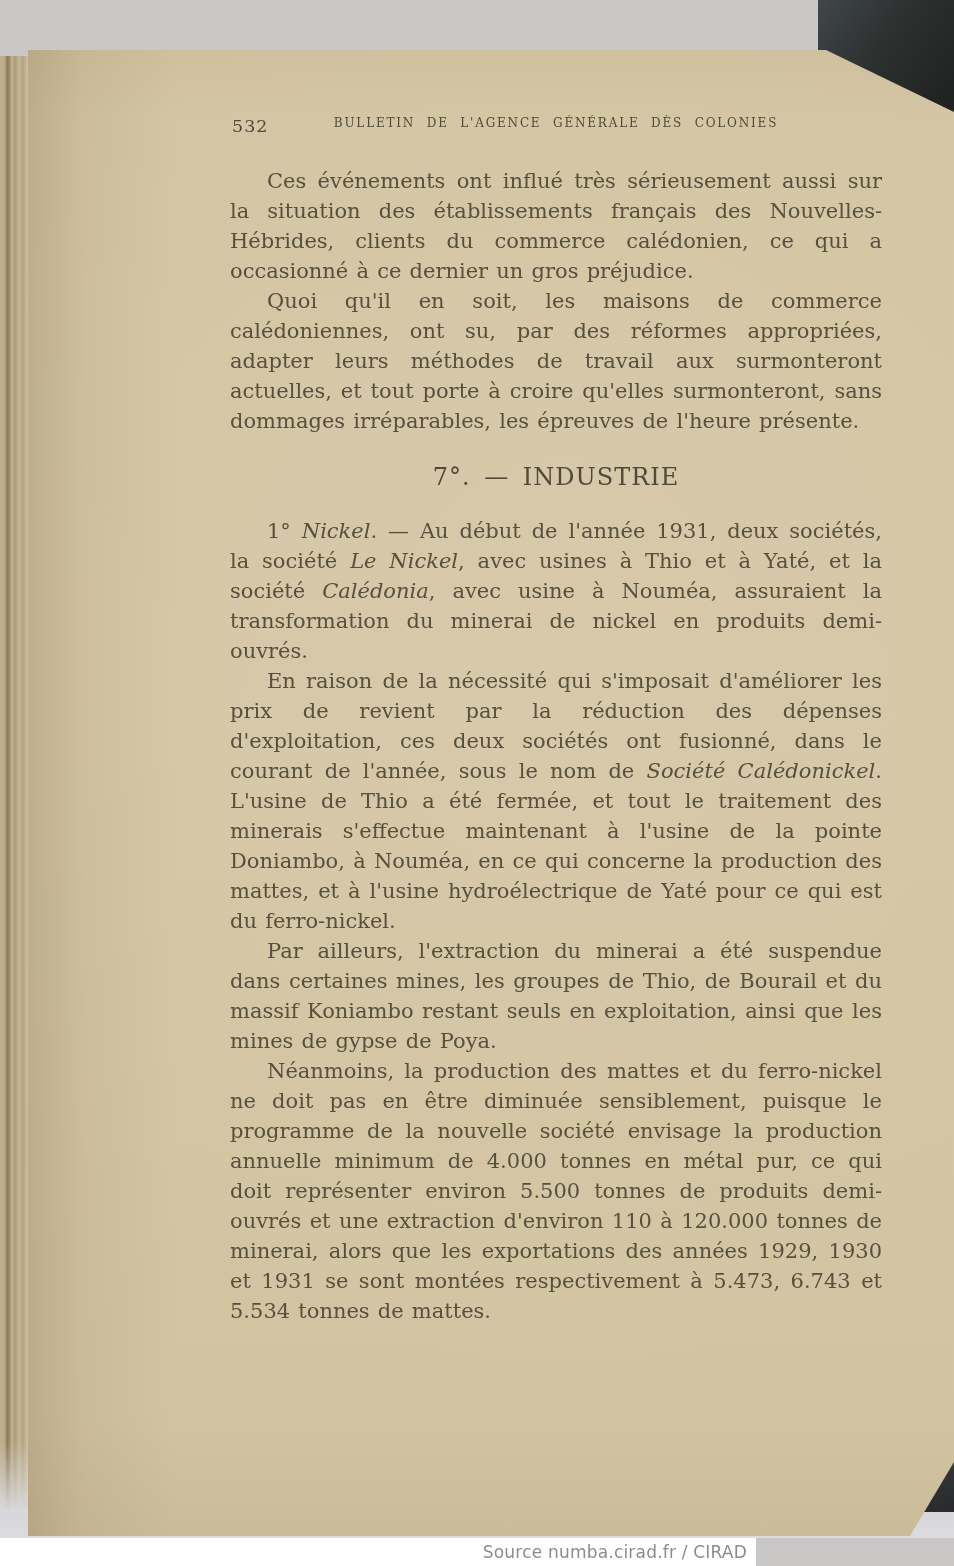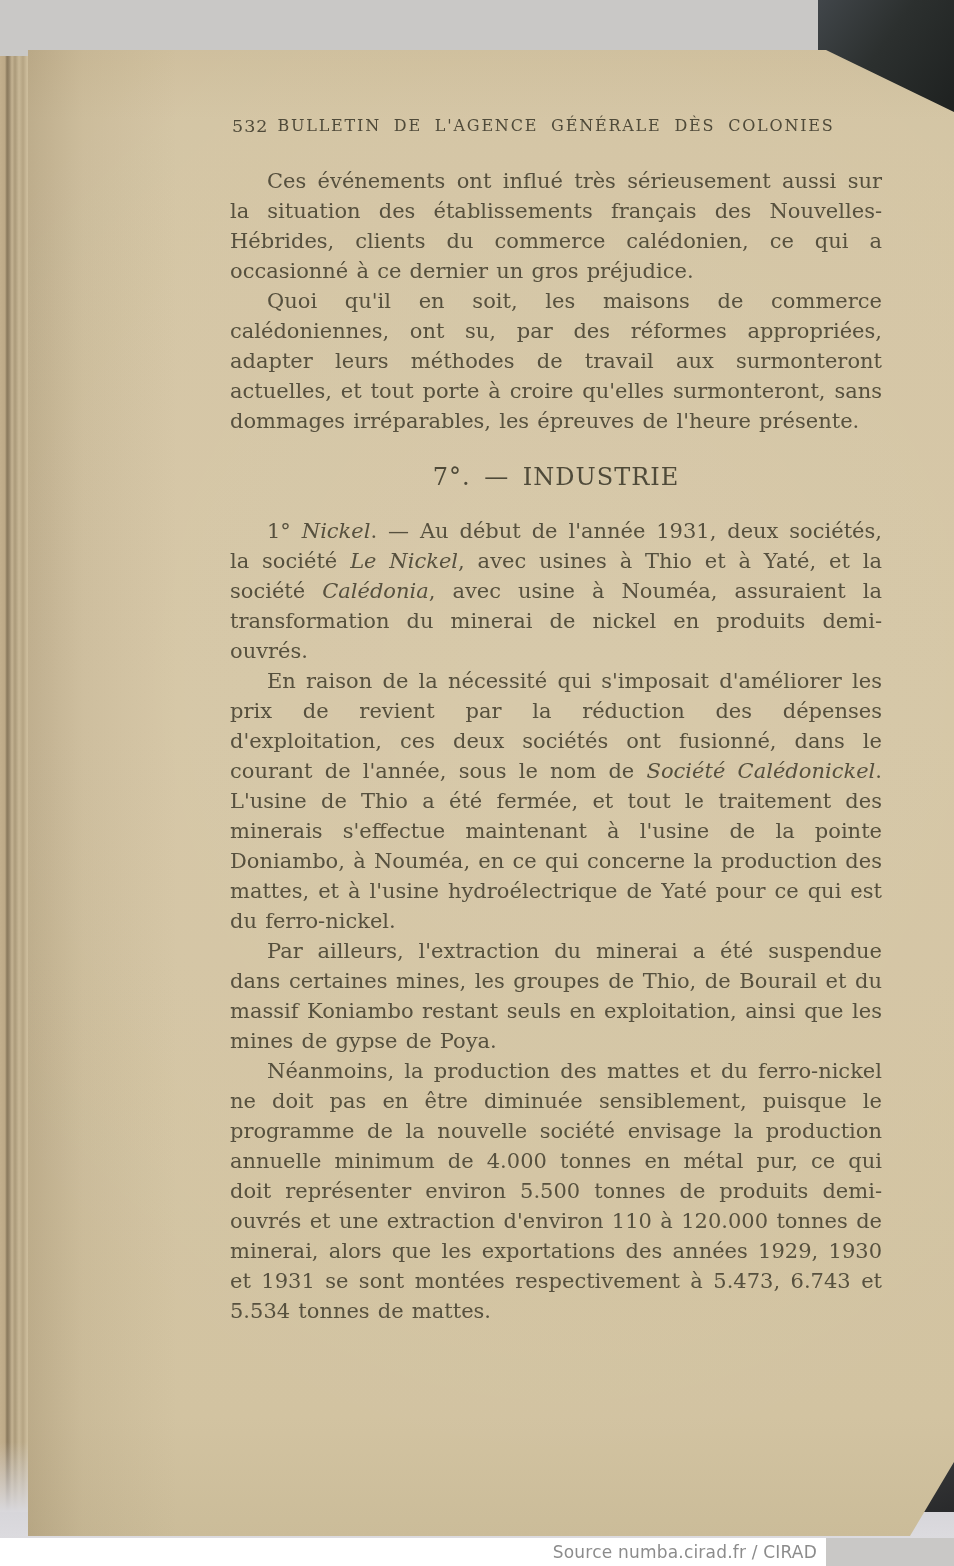--- a/index.html
+++ b/index.html
@@ -4,21 +4,21 @@
 <style>
   html,body{margin:0;padding:0;background:#888;}
   .stage{
     position:relative;width:954px;height:1566px;overflow:hidden;
     background:var(--scanner-top,#c9c8c6);
     font-family:"DejaVu Serif",serif;
   }
   
   .scan-bottom{position:absolute;left:0;top:1512px;width:954px;height:26px;
     background:linear-gradient(180deg,#d7d6da,var(--scanner-bottom,#dcdbdf));}
-  .white-bar{position:absolute;left:0;top:1538px;width:826px;height:28px;
+  .white-bar{position:absolute;left:0;top:1538px;width:756px;height:28px;
     background:var(--footer-bg,#ffffff);
     color:var(--footer-text,#8c8c8c);
     font-family:"DejaVu Sans",sans-serif;font-size:17px;line-height:28px;
     text-align:right;box-sizing:border-box;padding-right:9px;letter-spacing:.2px;}
   
   .cover-top-right{position:absolute;left:818px;top:0;width:136px;height:112px;
     background:linear-gradient(125deg,#41464a 0%,var(--cover-dark,#2c302f) 45%,#1e2120 100%);}
   .cover-bottom-right{position:absolute;left:855px;top:1395px;width:99px;height:143px;
     background:linear-gradient(160deg,#515254 0%,#3a3b3d 40%,#232425 100%);
     clip-path:polygon(100% 0,100% 100%,12% 100%,58% 34%);}
@@ -35,21 +35,21 @@
     clip-path:polygon(0 0,798px 0,100% 62px,100% 1412px,882px 100%,0 100%);
     background:
       radial-gradient(130% 95% at 58% 42%,rgba(255,255,255,.06),rgba(0,0,0,0) 60%),
       linear-gradient(90deg,rgba(110,88,55,.22) 0px,rgba(110,88,55,.08) 55px,rgba(0,0,0,0) 150px),
       linear-gradient(180deg,#cfbf9d 0px,#d4c5a4 70px,var(--paper,#d5c6a5) 45%,#d2c3a1 92%,#cbbc99 100%);
     box-shadow:0 2px 3px rgba(0,0,0,.25);margin-top:24px;}
   .page-header{position:absolute;left:202px;top:66px;width:652px;height:24px;
     display:flex;justify-content:center;align-items:baseline;
     color:#4f4a39;}
   .page-number{position:absolute;left:2px;top:0;font-size:17.5px;letter-spacing:1px;}
-  .running-title{font-size:16px;letter-spacing:1.8px;word-spacing:6px;white-space:nowrap;}
+  .running-title{font-size:12px;letter-spacing:1.8px;word-spacing:6px;white-space:nowrap;}
   .text-column{position:absolute;left:202px;top:116px;width:652px;
     color:var(--ink,#56503e);font-size:21px;line-height:30px;
     text-align:justify;}
   .text-column p{margin:0;text-indent:37px;word-spacing:1.5px;}
   .section-heading{margin:26px 0 24px;font-size:24px;font-weight:normal;
     text-align:center;text-indent:0;letter-spacing:1px;word-spacing:5px;color:#4f4a39;}
   .it{font-style:italic;}
 </style>
 </head>
 <body>

